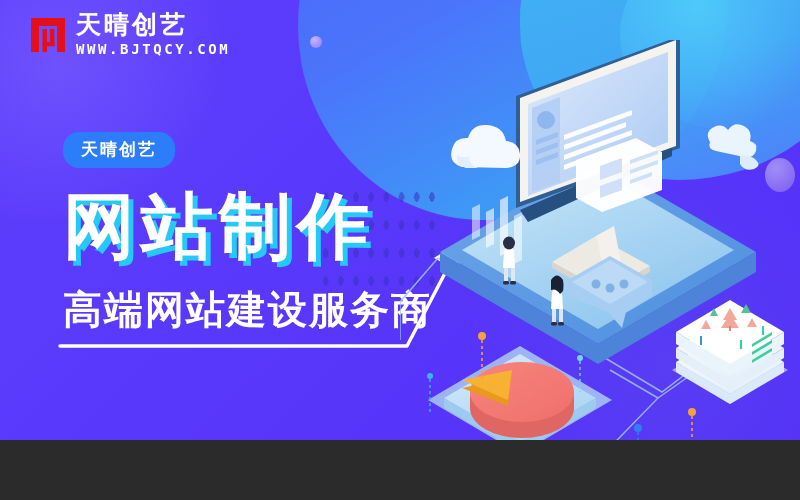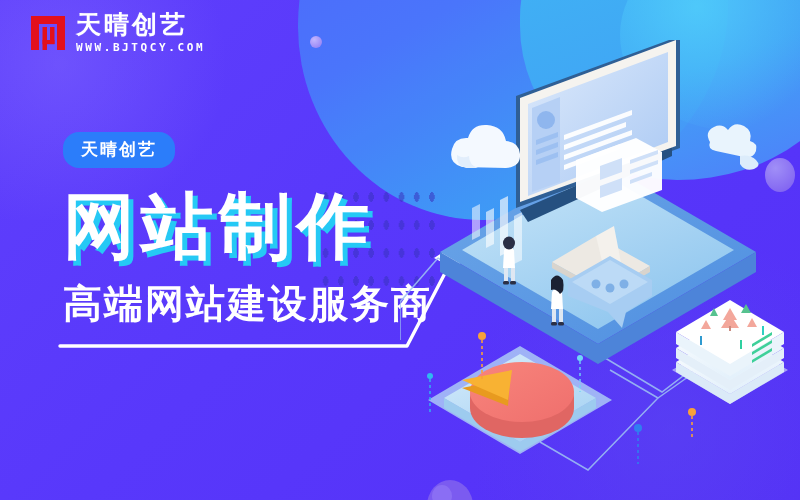--- a/index.html
+++ b/index.html
@@ -1,20 +1,20 @@
 <!DOCTYPE html>
 <html><head>
 <meta charset="utf-8">
 <style>
   html,body{margin:0;padding:0;background:#2b2b2b;}
   *{box-sizing:border-box;}
 
   #banner{
     position:relative;
-    width:800px;height:500px;
+    width:800px;height:440px;
     overflow:hidden;
     font-family:"Liberation Sans","DejaVu Sans",sans-serif;
     background:#5a3cfb;
     background-image:linear-gradient(135deg,#5f3ffc 0%,#5838fb 45%,#5430f7 100%);
   }
 
   
   .blob-main{
     position:absolute;
     left:298px;top:-210px;
@@ -62,21 +62,21 @@
   .logo{position:absolute;left:28px;top:12px;display:flex;align-items:center;}
   .logo-mark{position:relative;width:40px;height:40px;margin-right:8px;}
   .logo-mark svg{display:block;}
   .logo-text{display:flex;flex-direction:column;justify-content:center;}
   .logo-cn{
     color:#fff;font-size:25px;line-height:1.05;letter-spacing:3px;font-weight:700;
     font-family:"DejaVu Sans","Liberation Sans",sans-serif;
     text-shadow:0 0 1px rgba(255,255,255,.4);
   }
   .logo-url{
-    color:#fff;font-size:11px;letter-spacing:2.6px;font-weight:700;margin-top:3px;
+    color:#fff;font-size:14px;letter-spacing:2.6px;font-weight:700;margin-top:3px;
     font-family:"DejaVu Sans Mono","Liberation Mono",monospace;
   }
 
   
   .copy{position:absolute;left:63px;top:132px;width:420px;}
 
   .badge{
     display:inline-block;
     background:#2b7dfa;
     color:#ffffff;
@@ -95,21 +95,21 @@
     font-weight:700;
     letter-spacing:6px;
     line-height:1;
     color:#ffffff;
     font-family:"DejaVu Sans","Liberation Sans",sans-serif;
     text-shadow:5px 5px 0 #25c9f5;
     white-space:nowrap;
   }
 
   .subline{
-    margin-top:22px;
+    margin-top:28px;
     font-size:39px;
     font-weight:700;
     letter-spacing:2px;
     line-height:1;
     color:#ffffff;
     font-family:Liberation Sans, sans-serif;
     white-space:nowrap;
   }
 
   

